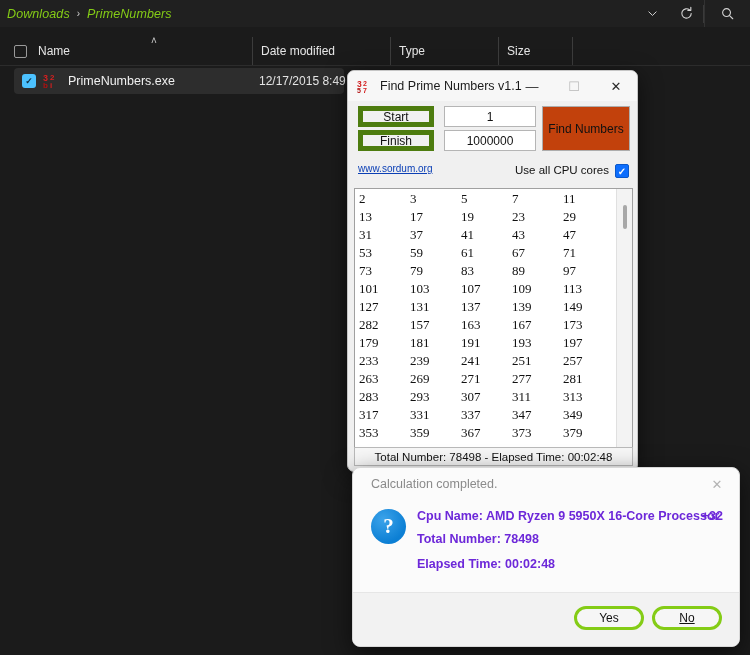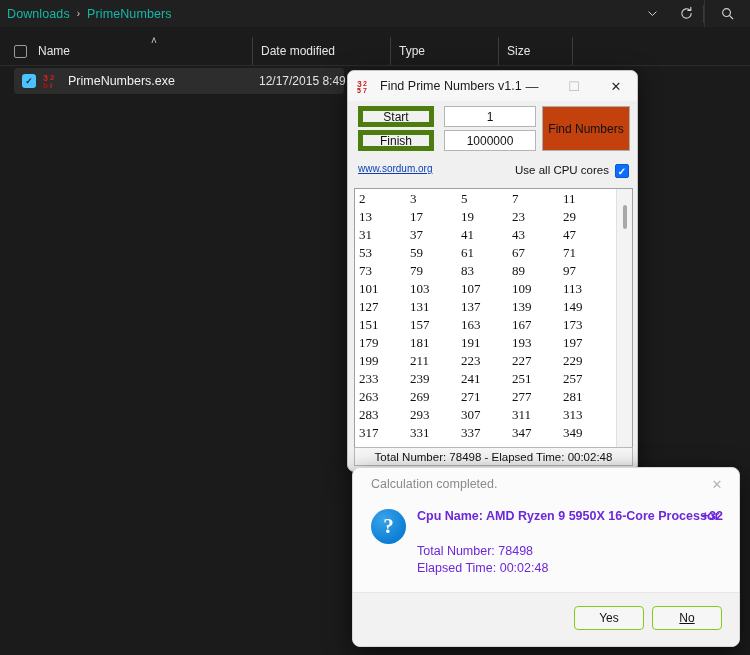--- a/index.html
+++ b/index.html
@@ -22,21 +22,21 @@
     width: 750px; height: 27px;
     background: #202020;
     display: flex; align-items: center;
   }
   #breadcrumb {
     display: flex; align-items: center;
     padding-left: 7px; gap: 6px;
     font-size: 12.5px; color: #e8e8e8;
     height: 27px;
   }
-  .crumb { color: #14b8a6; letter-spacing: .1px; }
+  .crumb { color: #84cc16; letter-spacing: .1px; font-style: italic; }
   .crumb-sep { color: #cfcfcf; font-size: 10px; padding: 0 1px; }
 
   #topbar-right {
     position: absolute; right: 0; top: 0;
     height: 27px; display: flex; align-items: center;
   }
   .tb-btn {
     width: 34px; height: 27px;
     display: flex; align-items: center; justify-content: center;
     color: #d4d4d4;
@@ -256,28 +256,28 @@
     color: #fff; font-size: 21px; font-weight: bold;
     font-family: "Liberation Serif", serif;
   }
   #dialog-body {
     position: absolute; left: 64px; top: 42px;
     width: 312px;
     font-size: 12.5px; color: #6d28d9; line-height: 1.05;
   }
   #cpu-line { position: relative; white-space: nowrap; font-weight: bold; }
   #cpu-extra { position: absolute; right: 6px; top: 0; font-weight: bold; }
-  #line-total { margin-top: 22px; font-weight: normal; }
-  #line-elapsed { margin-top: 4px; font-weight: normal; }
+  #line-total { margin-top: 10px; font-weight: bold; }
+  #line-elapsed { margin-top: 12px; font-weight: bold; }
   #line-question { margin-top: 20px; font-weight: bold; }
 
   .dlg-btn {
     position: absolute; bottom: 16px;
     width: 70px; height: 24px;
-    background: #f6f6f6; border: 1px solid #84cc16; border-radius: 4px;
+    background: #f6f6f6; border: 3px solid #84cc16; border-radius: 12px;
     font-size: 12px; color: #111;
     display: flex; align-items: center; justify-content: center;
   }
   #btn-yes { right: 95px; }
   #btn-no  { right: 17px; text-decoration: underline; }
   #dialog-footer {
     position: absolute; left: 0; bottom: 0;
     width: 100%; height: 54px;
     background: #f2f2f2; border-top: 1px solid #e6e6e6;
   }
@@ -426,41 +426,34 @@
           <span class="prime-cell">113</span>
         </div>
         <div class="prime-row">
           <span class="prime-cell">127</span>
           <span class="prime-cell">131</span>
           <span class="prime-cell">137</span>
           <span class="prime-cell">139</span>
           <span class="prime-cell">149</span>
         </div>
         <div class="prime-row">
-          <span class="prime-cell">151</span>
+          <span class="prime-cell">282</span>
           <span class="prime-cell">157</span>
           <span class="prime-cell">163</span>
           <span class="prime-cell">167</span>
           <span class="prime-cell">173</span>
         </div>
         <div class="prime-row">
           <span class="prime-cell">179</span>
           <span class="prime-cell">181</span>
           <span class="prime-cell">191</span>
           <span class="prime-cell">193</span>
           <span class="prime-cell">197</span>
         </div>
         <div class="prime-row">
-          <span class="prime-cell">199</span>
-          <span class="prime-cell">211</span>
-          <span class="prime-cell">223</span>
-          <span class="prime-cell">227</span>
-          <span class="prime-cell">229</span>
-        </div>
-        <div class="prime-row">
           <span class="prime-cell">233</span>
           <span class="prime-cell">239</span>
           <span class="prime-cell">241</span>
           <span class="prime-cell">251</span>
           <span class="prime-cell">257</span>
         </div>
         <div class="prime-row">
           <span class="prime-cell">263</span>
           <span class="prime-cell">269</span>
           <span class="prime-cell">271</span>

